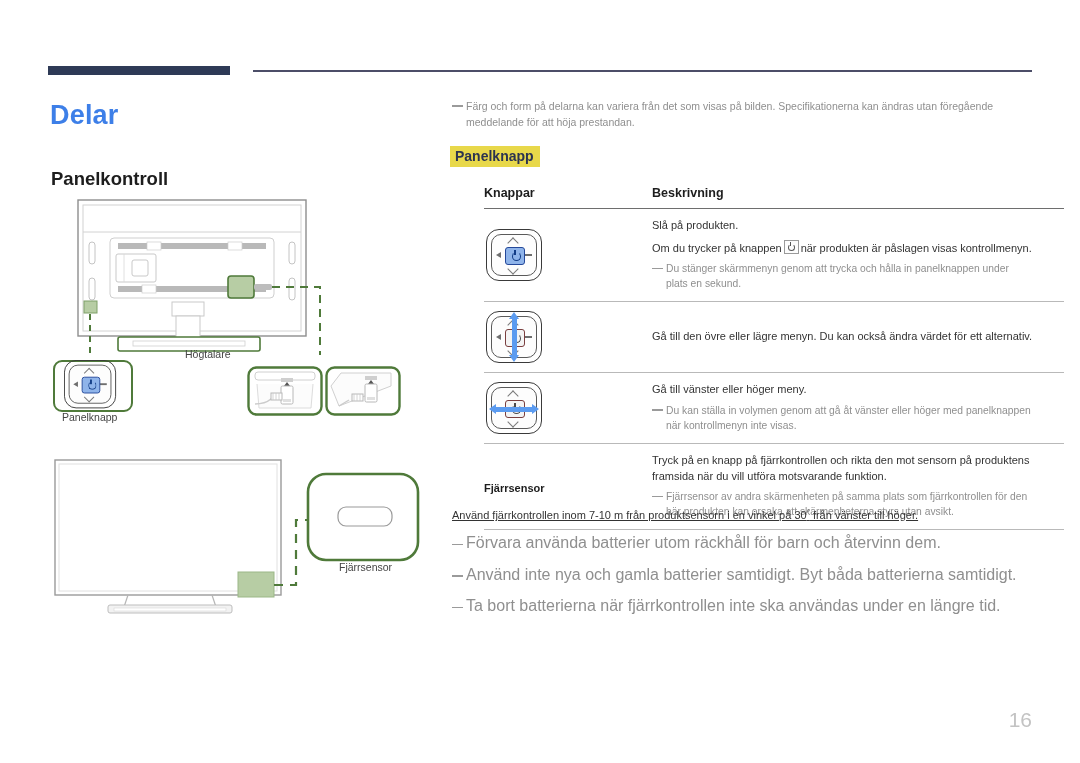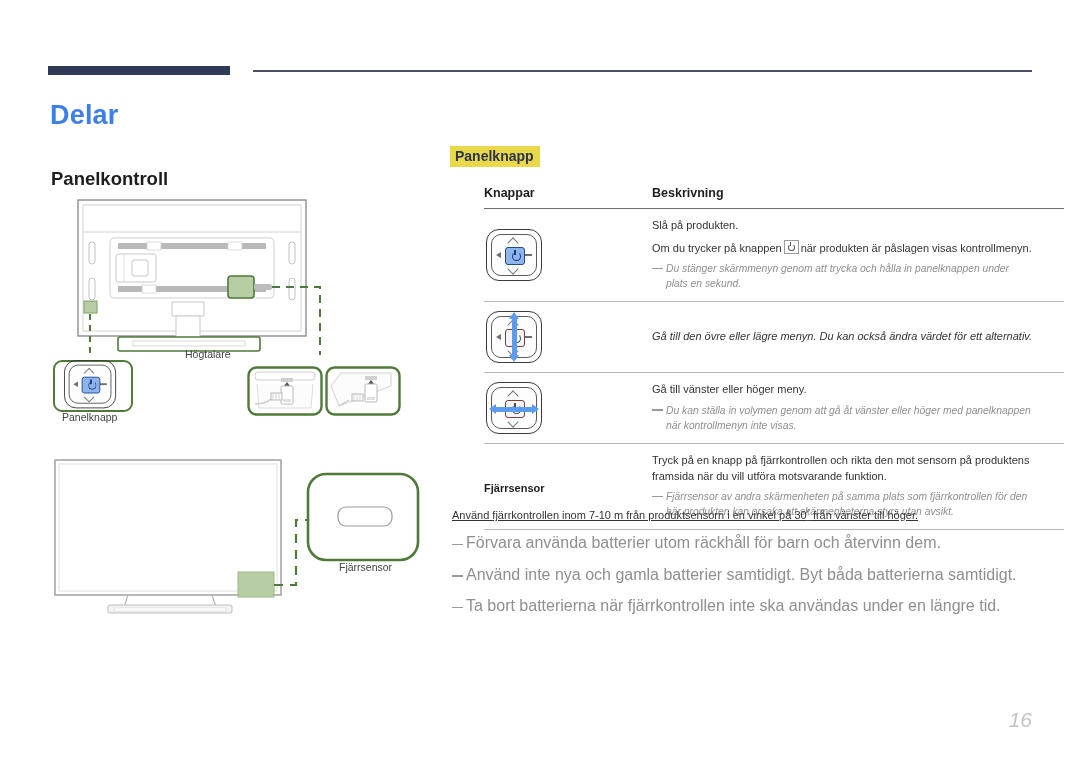--- a/index.html
+++ b/index.html
@@ -79,21 +79,21 @@
   .tbl td { vertical-align: middle; padding: 9px 0 9px 0; }
   .col-key { width: 168px; }
   .col-desc { width: 412px; }
   .key-label {
     font-size: 11px; font-weight: bold; color: #1d1d1d;
   }
   .desc p {
     margin: 0 0 6px 0;
     font-size: 11px; line-height: 1.42; color: #333333;
   }
-  .desc p:last-child { margin-bottom: 0; font-style: italic; }
+  .desc p:last-child { margin-bottom: 0; }
   .desc .sub {
     color: #8f8f8f; font-size: 10.3px; line-height: 1.45;
   }
   .desc .sub .dash {
     display: inline-block; width: 11px; height: 1.6px;
     background: #9a9a9a; vertical-align: 3px; margin-right: 3px;
   }
   .desc .sub .l2 { display: block; margin-left: 14px; }
 
   
@@ -216,21 +216,21 @@
   }
   .bot-notes .nrow .dash {
     display: inline-block; width: 11px; height: 1.6px;
     background: #9a9a9a; vertical-align: 3px; margin-right: 3px;
   }
   .deg { vertical-align: 4px; font-size: 8px; }
 
   
   .pageno {
     position: absolute; right: 48px; top: 708px;
-    font-size: 21px; color: #c3c3c3; font-style: italic;
+    font-size: 21px; color: #c3c3c3;
   }
 
   
   .dlabel {
     position: absolute; font-size: 10.5px; color: #444;
   }
 </style>
 </head>
 <body>
 
@@ -344,20 +344,24 @@
 
       <path d="M274 133 L 296 133 L 296 68 L 308 68" fill="none" stroke="#4f7a3a" stroke-width="2.2" stroke-dasharray="9 7"></path>
 
       <rect x="308" y="22" width="110" height="86" rx="18" fill="#ffffff" stroke="#4f7a3a" stroke-width="2.6"></rect>
       <rect x="338" y="55" width="54" height="19" rx="8" fill="#ffffff" stroke="#9a9a9a" stroke-width="1.2"></rect>
     </svg>
 
     <div class="dlabel" style="left:339px; top:561px;">Fjärrsensor</div>
   </div>
 
+  <div class="note-top">
+    <span class="dash"></span><span>Färg och form på delarna kan variera från det som visas på bilden. Specifikationerna kan ändras utan föregående</span>
+    <span class="l2">meddelande för att höja prestandan.</span>
+  </div>
 
   <div class="hl-title">Panelknapp</div>
 
   <table class="tbl">
     <thead>
       <tr>
         <th class="col-key">Knappar</th>
         <th class="col-desc">Beskrivning</th>
       </tr>
     </thead>

